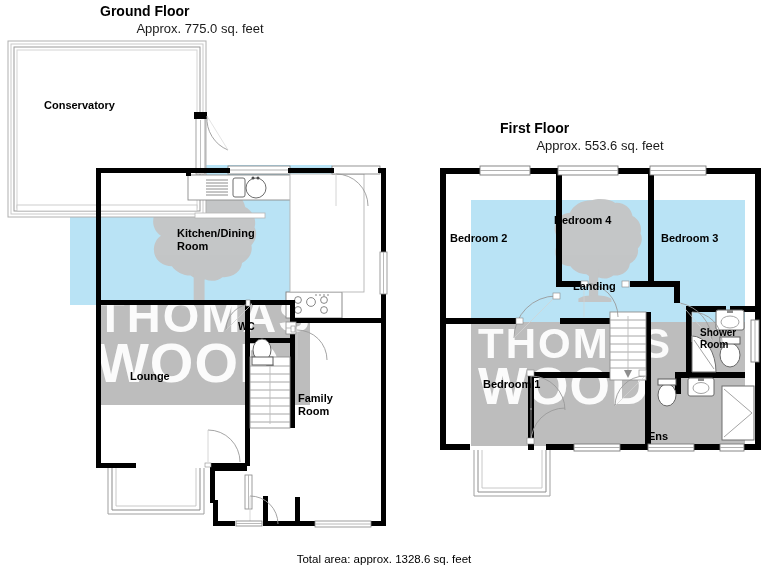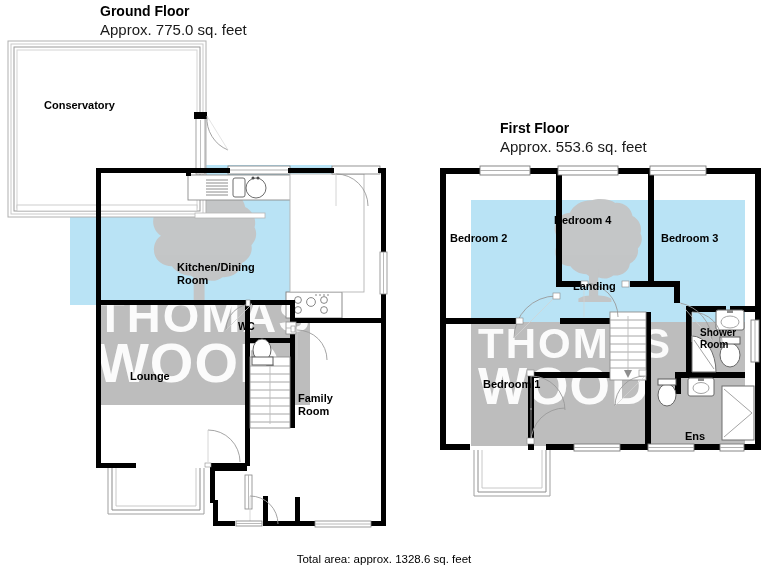--- a/index.html
+++ b/index.html
@@ -23,21 +23,22 @@
   .fp-title {
     position: absolute;
     text-align: left;
     font-weight: bold;
     font-size: 14px;
     color: #000000;
     white-space: nowrap;
   }
   .fp-sub {
     position: absolute;
-    font-size: 15px;
+    text-align: center;
+    font-size: 13px;
     color: #1a1a1a;
     white-space: nowrap;
   }
   .fp-total {
     position: absolute;
     text-align: center;
     font-size: 11.5px;
     color: #000000;
     white-space: nowrap;
   }
@@ -486,21 +487,21 @@
         <rect x="527" y="370" width="7" height="6" fill="#ffffff" stroke="#888888" stroke-width="0.6"></rect>
         <rect x="639" y="370" width="7" height="6" fill="#ffffff" stroke="#888888" stroke-width="0.6"></rect>
         <rect x="527" y="438" width="7" height="6" fill="#ffffff" stroke="#888888" stroke-width="0.6"></rect>
       </g>
 
     </g>
   </svg>
 
   <div class="room-label" style="left:44px; top:99px; width:120px;">Conservatory</div>
 
-  <div class="room-label" style="left:177px; top:227px; width:120px;margin-top:34px;">Kitchen/Dining
+  <div class="room-label" style="left:177px; top:227px; width:120px;">Kitchen/Dining
 Room</div>
 
   <div class="room-label sm" style="left:238px; top:321px; width:40px;">WC</div>
 
   <div class="room-label" style="left:130px; top:370px; width:80px;">Lounge</div>
 
   <div class="room-label" style="left:298px; top:392px; width:80px;">Family
 Room</div>
 
   <div class="room-label" style="left:450px; top:232px; width:100px;">Bedroom 2</div>
@@ -509,15 +510,15 @@
 
   <div class="room-label" style="left:661px; top:232px; width:100px;">Bedroom 3</div>
 
   <div class="room-label" style="left:573px; top:280px; width:80px;">Landing</div>
 
   <div class="room-label" style="left:483px; top:378px; width:100px;">Bedroom 1</div>
 
   <div class="room-label sm" style="left:700px; top:327px; width:70px;">Shower
 Room</div>
 
-  <div class="room-label" style="left:685px; top:430px; width:60px;">Ens</div>
+  <div class="room-label" style="left:648px; top:430px; width:60px;">Ens</div>
 
 </div>
 
 </body></html>

